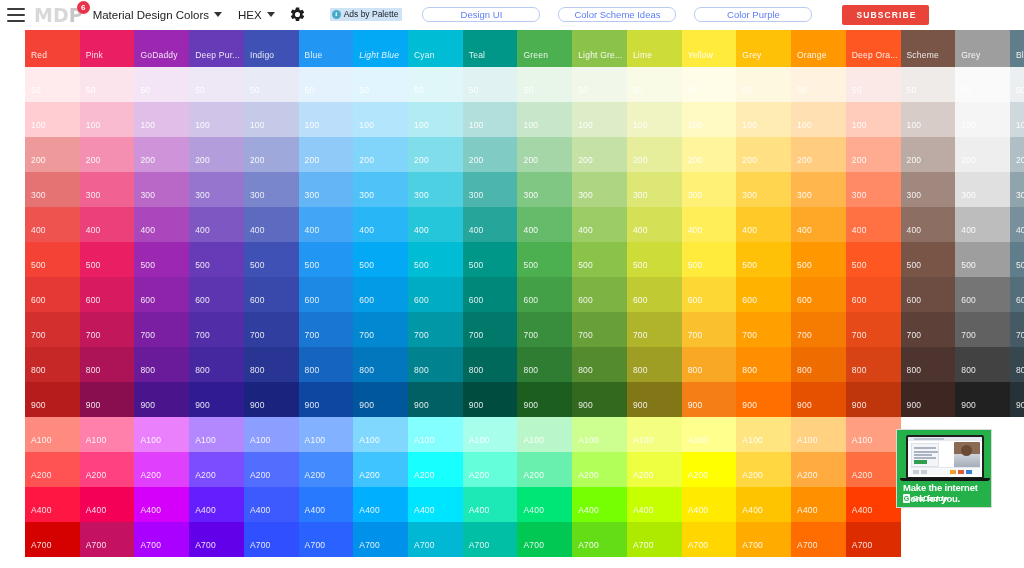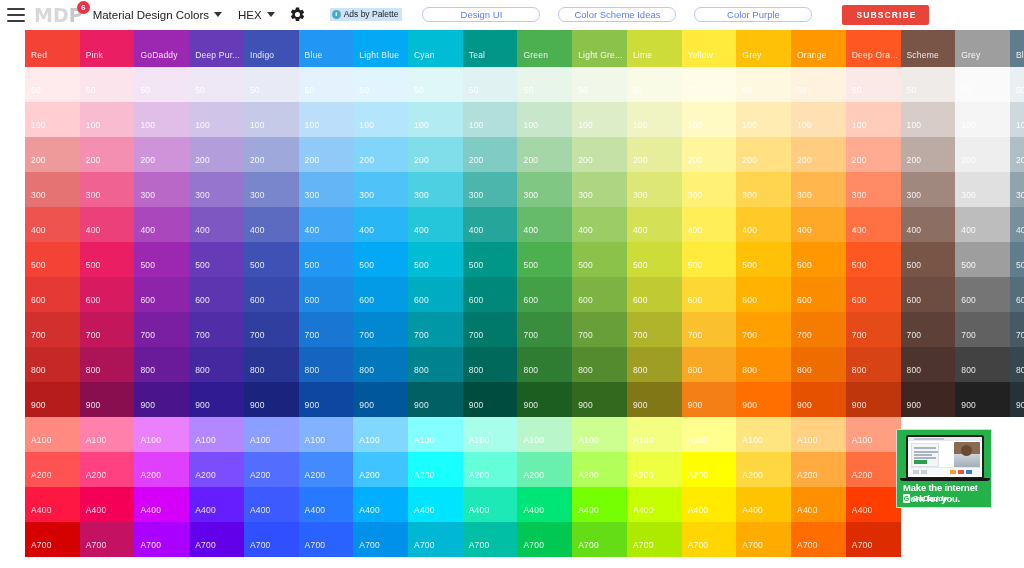--- a/index.html
+++ b/index.html
@@ -496,21 +496,21 @@
       </div>
       <div class="cell" title="A400 #2979FF" style="background: rgb(41, 121, 255);">
         <span style="color: rgba(255, 255, 255, 0.88);">A400</span>
       </div>
       <div class="cell" title="A700 #2962FF" style="background: rgb(41, 98, 255);">
         <span style="color: rgba(255, 255, 255, 0.88);">A700</span>
       </div>
     </div>
     <div class="col">
       <div class="cell head" style="background: rgb(3, 169, 244);">
-        <span style="color: rgba(255, 255, 255, 0.88);">Light Blue</span>
+        <span style="color: rgba(255, 255, 255, 0.88); font-style: italic;">Light Blue</span>
       </div>
       <div class="cell" title="50 #E1F5FE" style="background: rgb(225, 245, 254);">
         <span style="color: rgba(255, 255, 255, 0.92);">50</span>
       </div>
       <div class="cell" title="100 #B3E5FC" style="background: rgb(179, 229, 252);">
         <span style="color: rgba(255, 255, 255, 0.92);">100</span>
       </div>
       <div class="cell" title="200 #81D4FA" style="background: rgb(129, 212, 250);">
         <span style="color: rgba(255, 255, 255, 0.92);">200</span>
       </div>

